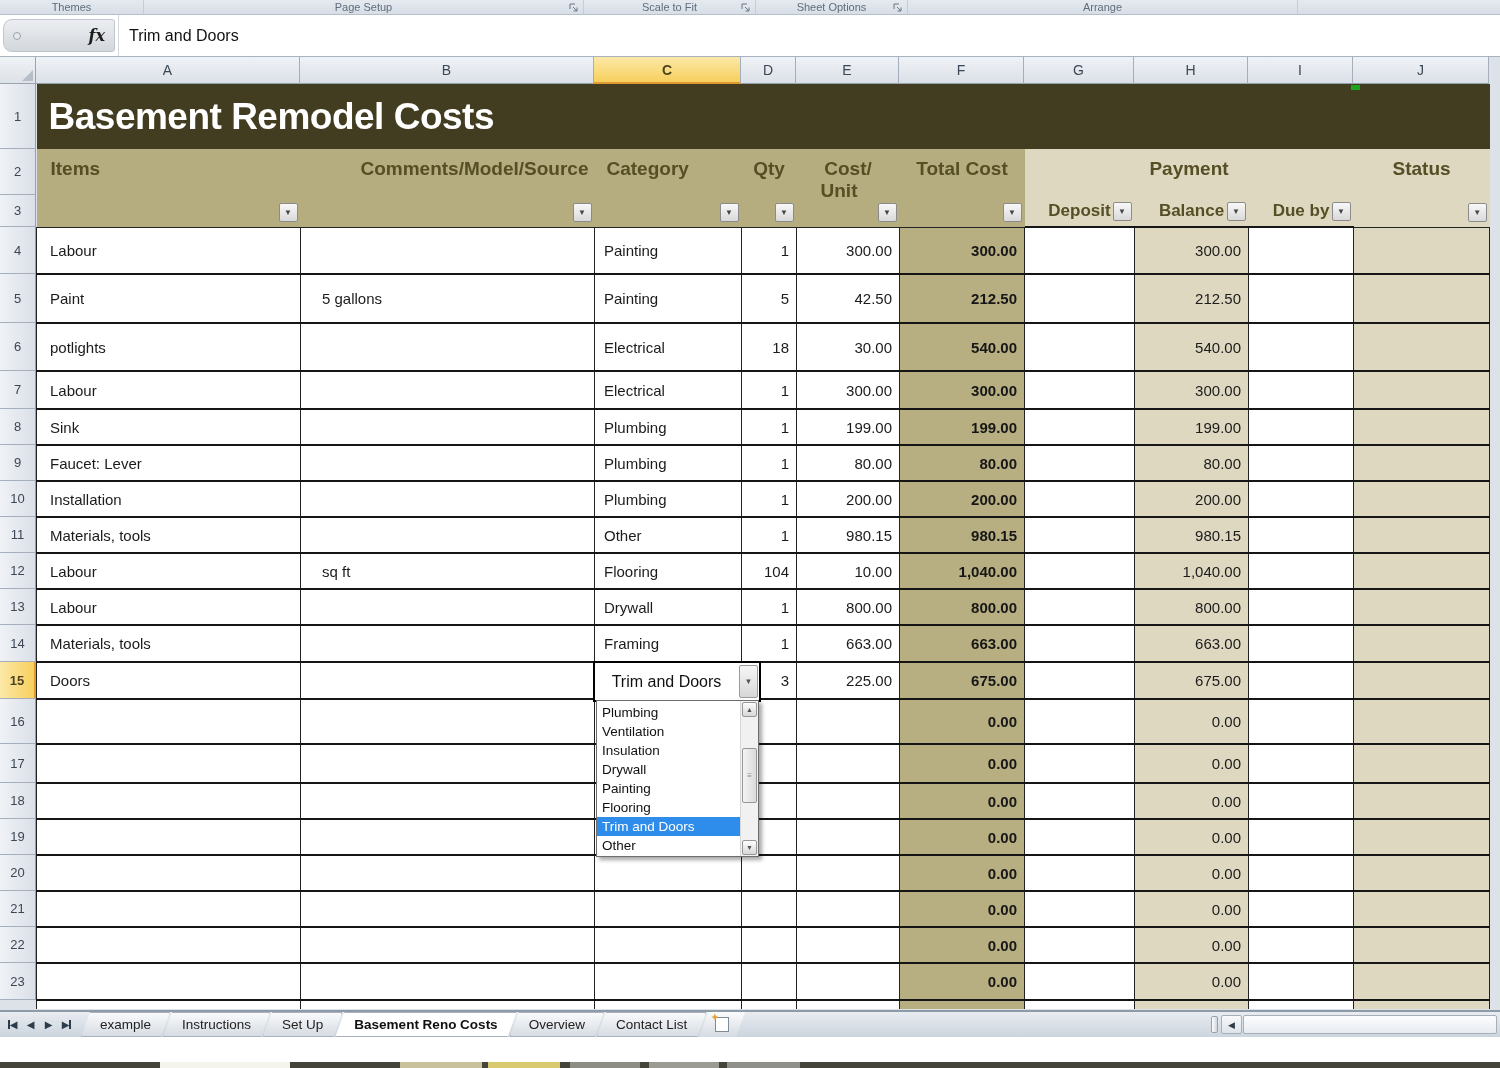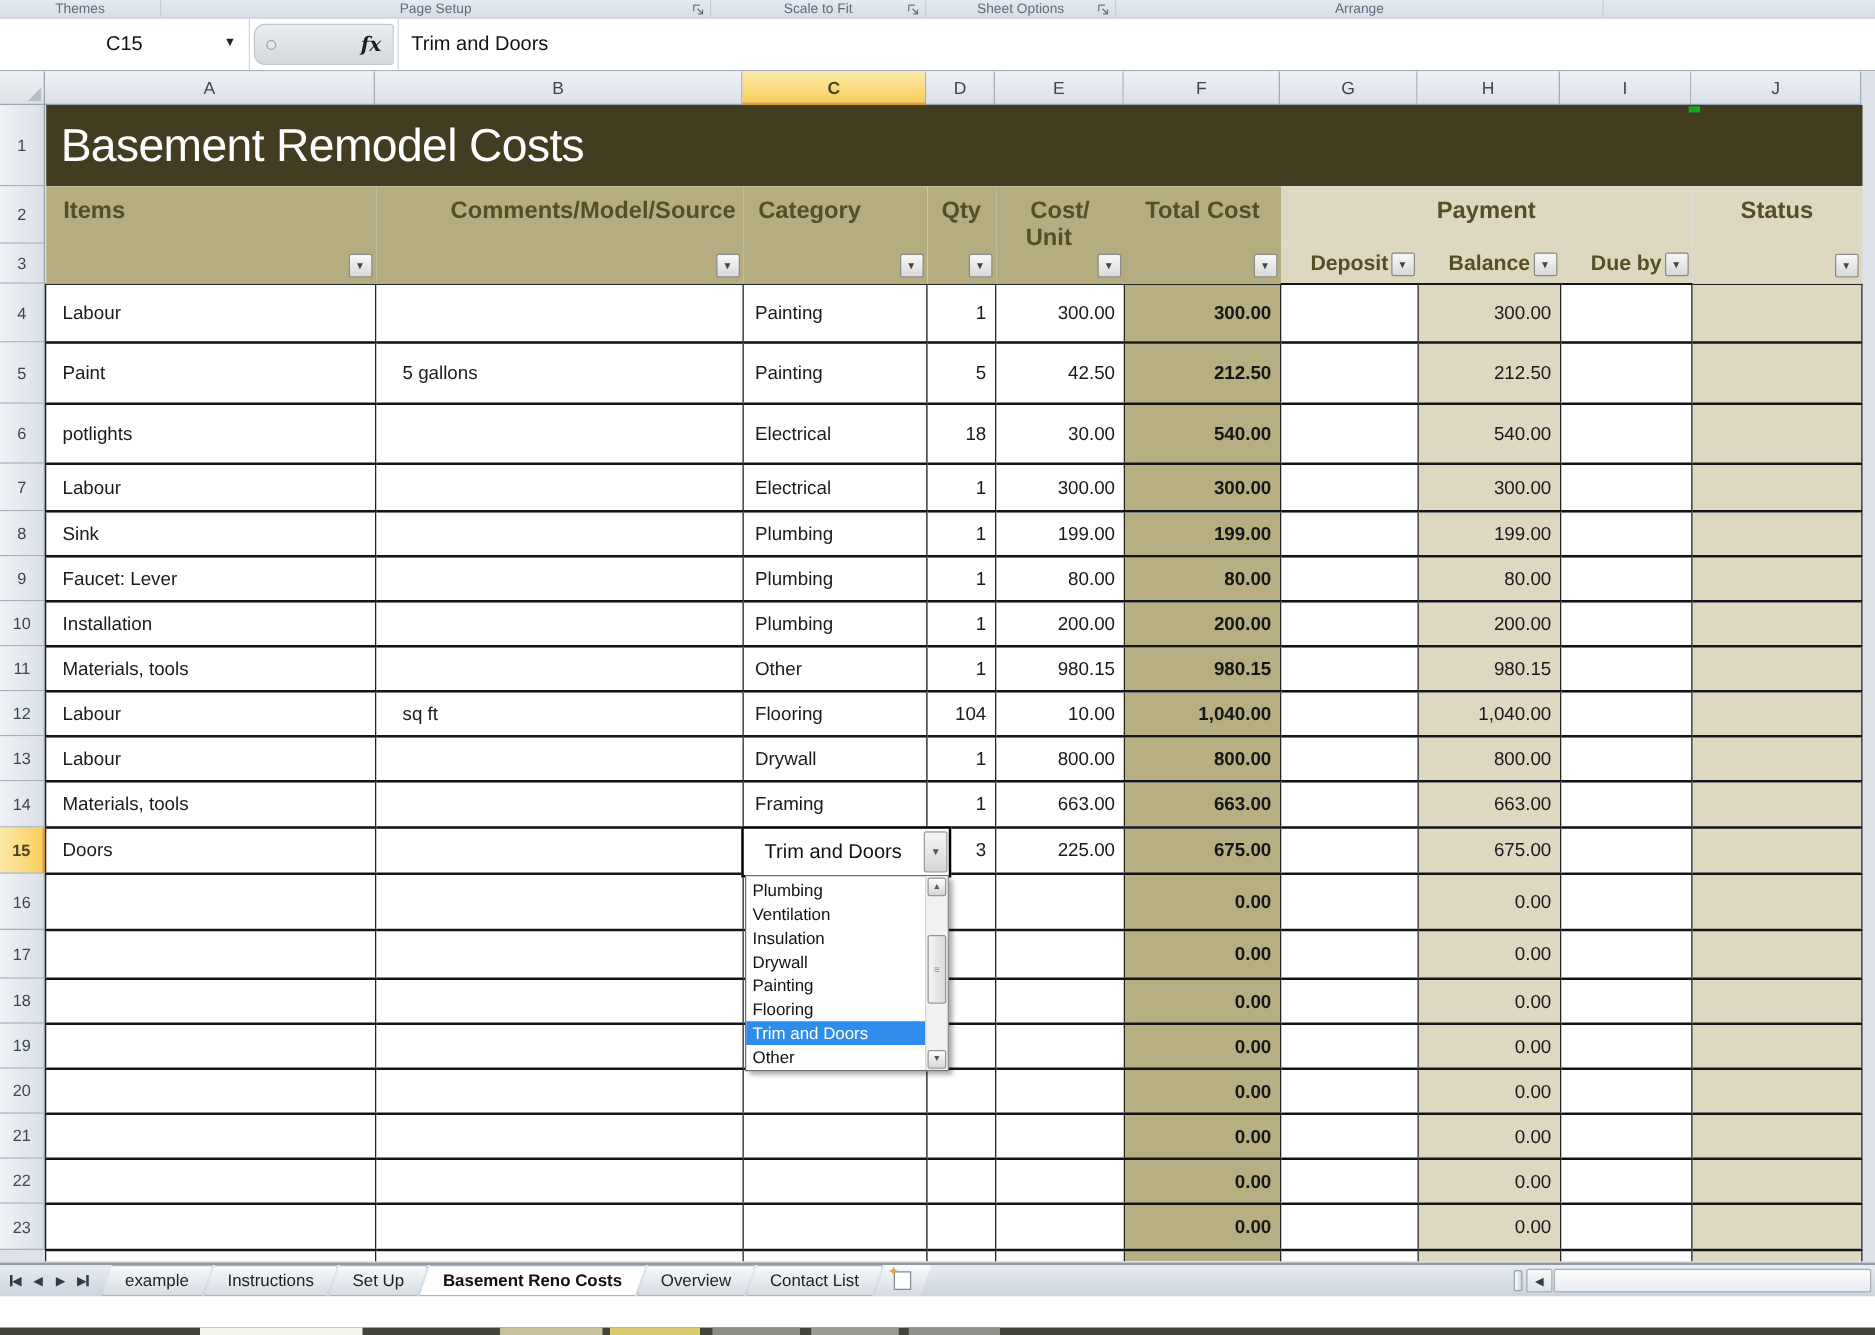--- a/index.html
+++ b/index.html
@@ -26,21 +26,21 @@
   .corner-tri{position:absolute;right:2px;bottom:2px;width:0;height:0;border-left:11px solid transparent;border-bottom:11px solid #b6bfc9}
   .colhdrs{position:absolute;left:36px;top:0;height:27px;display:flex}
   .colhdr{height:27px;background:linear-gradient(#eff2f6,#dbe0e8);border-right:1px solid #a5afbb;border-bottom:1px solid #93a0ad;display:flex;align-items:center;justify-content:center;font-size:14px;color:#3c4654}
   .colhdr.sel{background:linear-gradient(#fce9a8,#f7cf5c);border-bottom:2px solid #e09a34;color:#4c4420;font-weight:bold}
   .rowhdrs{position:absolute;left:0;top:27px;width:36px}
   .rowhdr{width:36px;background:linear-gradient(90deg,#eff2f6,#dbe0e8);border-right:1px solid #93a0ad;border-bottom:1px solid #a5afbb;display:flex;align-items:center;justify-content:center;font-size:13px;color:#3c4654}
   .rowhdr.sel{background:linear-gradient(90deg,#fce9a8,#f7cf5c);border-right:2px solid #e09a34;color:#4c4420;font-weight:bold}
 
   
   table.grid{position:absolute;left:36px;top:27px;border-collapse:collapse;table-layout:fixed;width:1453px}
-  td.title-cell{background:#423d20;color:#fff;font-size:37px;font-weight:normal;padding-left:12px;letter-spacing:-.5px;vertical-align:middle}
+  td.title-cell{background:#423d20;color:#fff;font-size:37px;font-weight:bold;padding-left:12px;letter-spacing:-.5px;vertical-align:middle}
   td.hc{background:#b5ad7f;color:#564e25;font-weight:bold;vertical-align:top;position:relative;font-size:19px}
   td.hc .lbl{padding-top:9px}
   td.hc.light,td.hc3{background:#ded8c0}
   td.hc3{color:#564e25;font-weight:bold;font-size:17px;text-align:center;position:relative;vertical-align:middle}
   .al{ text-align:left;padding-left:14px}
   .ar{ text-align:right;padding-right:6px}
   .ac{ text-align:center}
   .fbtn{position:absolute;right:3px;bottom:5px;width:19px;height:19px;background:linear-gradient(#f8f8f8,#d9d9d9);border:1px solid #8b8b8b;border-radius:2px;display:flex;align-items:center;justify-content:center;font-size:8px;color:#444}
   tbody td{border:1px solid #222;border-bottom:2px solid #151515;font-size:15px;color:#1b1b1b;background:#fff;white-space:nowrap;overflow:hidden}
   tr.hdr3 td{border:0;border-bottom:2px solid #151515}
@@ -95,21 +95,21 @@
   
   .bstrip{position:absolute;top:1062px;left:0;width:1500px;height:6px;background:#45443a}
   .bseg{position:absolute;top:0;height:6px}
 </style>
 </head>
 <body>
 
 <div class="app">
 
   <div class="ribbon">
-    <div class="rgroup" style="width:129px">
+    <div class="rgroup" style="width:144px">
         <span>Themes</span>
       </div>
     <div class="rgroup" style="width:440px">
         <span>Page Setup</span>
       <span class="launcher"><svg width="11" height="11">
             <path d="M2 2 h5 M2 2 v5" stroke="#687583" fill="none"></path>
             <path d="M5 5 l4 4 M9 5.5 v3.5 h-3.5" stroke="#687583" fill="none"></path>
           </svg></span>
       </div>
     <div class="rgroup" style="width:172px">
@@ -126,24 +126,20 @@
             <path d="M5 5 l4 4 M9 5.5 v3.5 h-3.5" stroke="#687583" fill="none"></path>
           </svg></span>
       </div>
     <div class="rgroup" style="width:390px">
         <span>Arrange</span>
       </div>
     <div class="rgroup" style="flex:1;border-right:0"></div>
   </div>
 
   <div class="fbar">
-    <div class="namebox">
-      <span>C15</span>
-      <span class="nb-arrow">▼</span>
-    </div>
     <div class="capsule">
       <span class="cap-dot"></span>
       <span class="fx">fx</span>
     </div>
     <div class="formula">
         <span>Trim and Doors</span>
       </div>
   </div>
 
   <div class="sheet">

